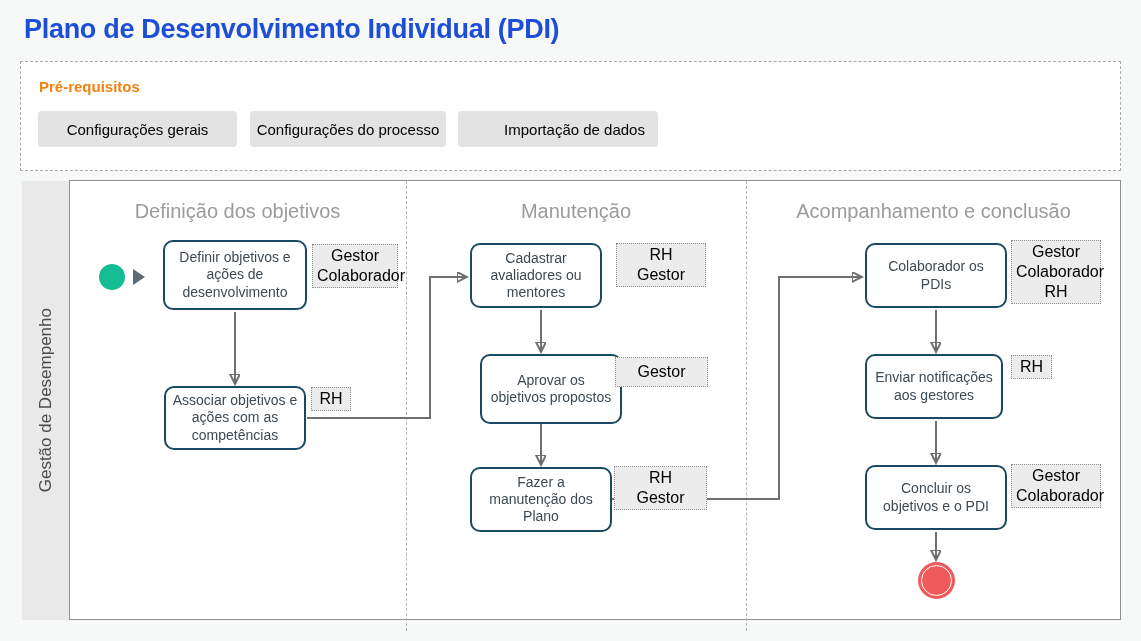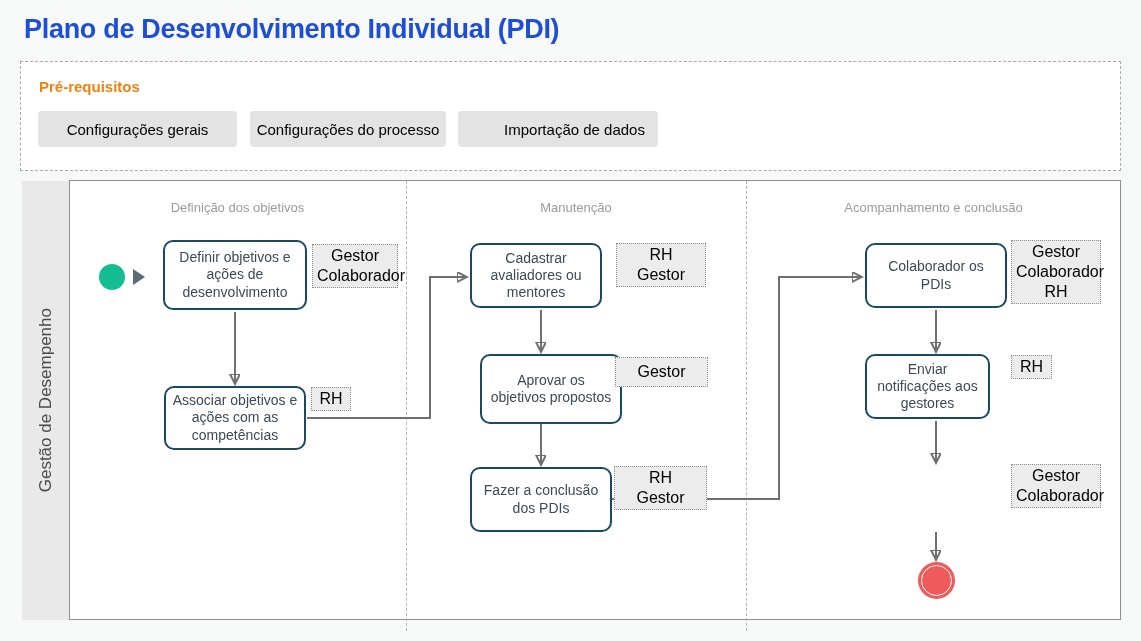--- a/index.html
+++ b/index.html
@@ -22,36 +22,36 @@
 
   
   .lane-band { position:absolute; left:22px; top:181px; width:47px; height:439px; background:#e9e9e9;
                display:flex; align-items:center; justify-content:center; }
   .lane-band span { writing-mode:vertical-rl; transform:rotate(180deg); font-size:17px; color:#4a4a4a; white-space:nowrap; }
   .flow-area { position:absolute; left:69px; top:180px; width:1052px; height:440px;
                background:#ffffff; border:1px solid #8f8f8f; }
   .divider { position:absolute; top:181px; height:450px; width:0; border-left:1px dashed #b3b3b3; }
   .div-1 { left:406px; } .div-2 { left:746px; }
 
-  .col-header { position:absolute; top:200px; font-size:13px; color:#9b9b9b; text-align:center; }
+  .col-header { position:absolute; top:200px; font-size:20px; color:#9b9b9b; text-align:center; }
   .ch-0 { left:69px;  width:337px; }
   .ch-1 { left:406px; width:340px; }
   .ch-2 { left:746px; width:375px; }
 
   
   .node { position:absolute; background:#ffffff; border:2px solid #1a4a63; border-radius:10px;
           display:flex; align-items:center; justify-content:center; text-align:center;
           font-size:14px; line-height:1.22; color:#3d4a54; padding:4px 6px; cursor:pointer; }
   .n1 { left:163px; top:240px; width:144px; height:70px; }
   .n2 { left:164px; top:386px; width:142px; height:64px; }
   .n3 { left:470px; top:243px; width:132px; height:65px; }
   .n4 { left:480px; top:354px; width:142px; height:70px; }
   .n5 { left:470px; top:467px; width:142px; height:65px; }
   .n6 { left:865px; top:243px; width:142px; height:65px; }
-  .n7 { left:865px; top:354px; width:125px; height:65px; }
+  .n7 { left:865px; top:354px; width:138px; height:65px; }
   .n8 { left:865px; top:465px; width:142px; height:65px; }
 
   
   .tag { position:absolute; background:#ececec; border:1px dotted #8f8f8f; font-size:16px;
          line-height:1.25; color:#000000; text-align:center; padding:1px 4px; white-space:pre-line; }
   .t1 { left:312px;  top:244px; width:86px; }
   .t2 { left:311px;  top:387px; width:40px; }
   .t3 { left:616px;  top:243px; width:90px; }
   .t4 { left:615px;  top:357px; width:93px; padding:4px 4px; }
   .t5 { left:614px;  top:466px; width:93px; }
@@ -113,23 +113,24 @@
   </svg>
 
   <div class="start-circle"></div>
   <div class="start-arrow"></div>
   <div class="end-circle"></div>
 
   <div class="node n1">Definir objetivos e ações de desenvolvimento</div>
   <div class="node n2">Associar objetivos e ações com as competências</div>
   <div class="node n3">Cadastrar avaliadores ou mentores</div>
   <div class="node n4">Aprovar os objetivos propostos</div>
-  <div class="node n5">Fazer a conclusão dos PDIs</div>
+  <div class="node n5">Fazer a manutenção dos Plano</div>
   <div class="node n6">Colaborador os PDIs</div>
   <div class="node n7">Enviar notificações aos gestores</div>
+  <div class="node n8">Concluir os objetivos e o PDI</div>
 
   <div class="tag t1">Gestor
 Colaborador</div>
   <div class="tag t2">RH</div>
   <div class="tag t3">RH
 Gestor</div>
   <div class="tag t4">Gestor</div>
   <div class="tag t5">RH
 Gestor</div>
   <div class="tag t6">Gestor

